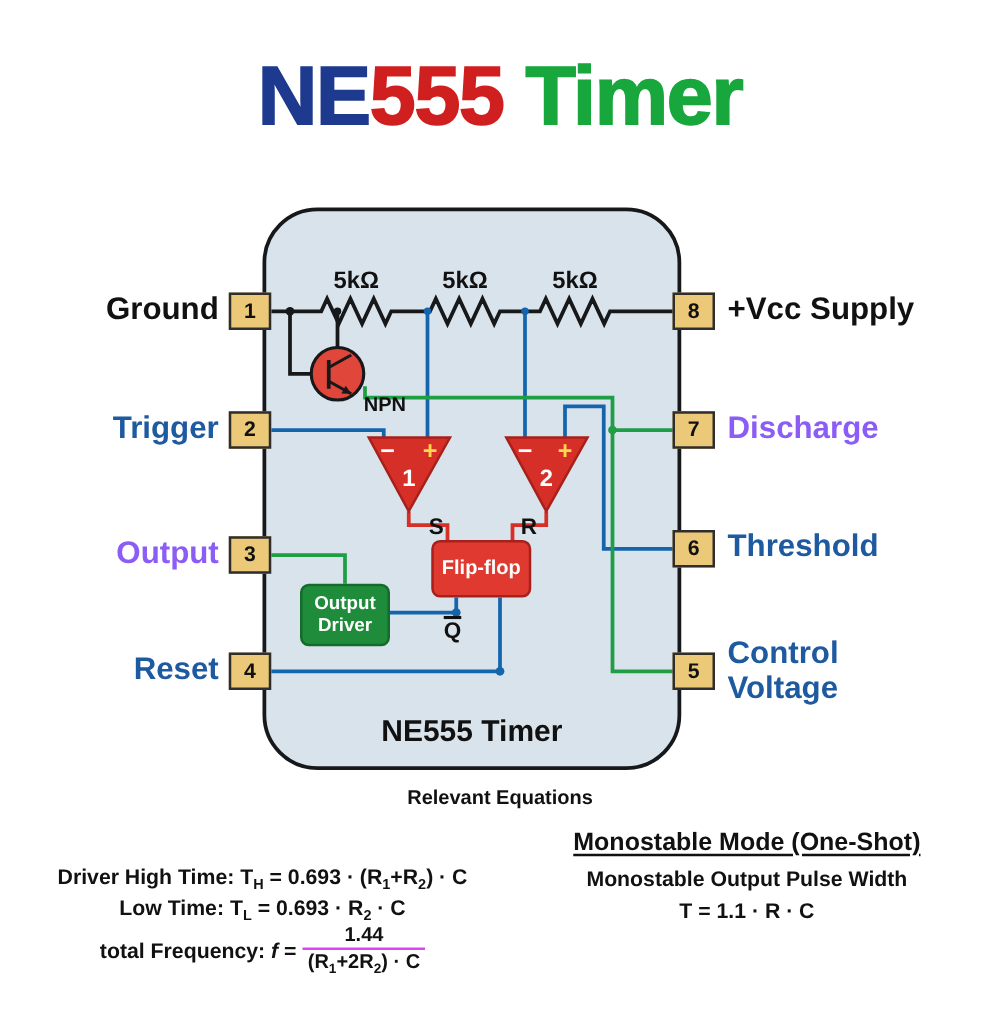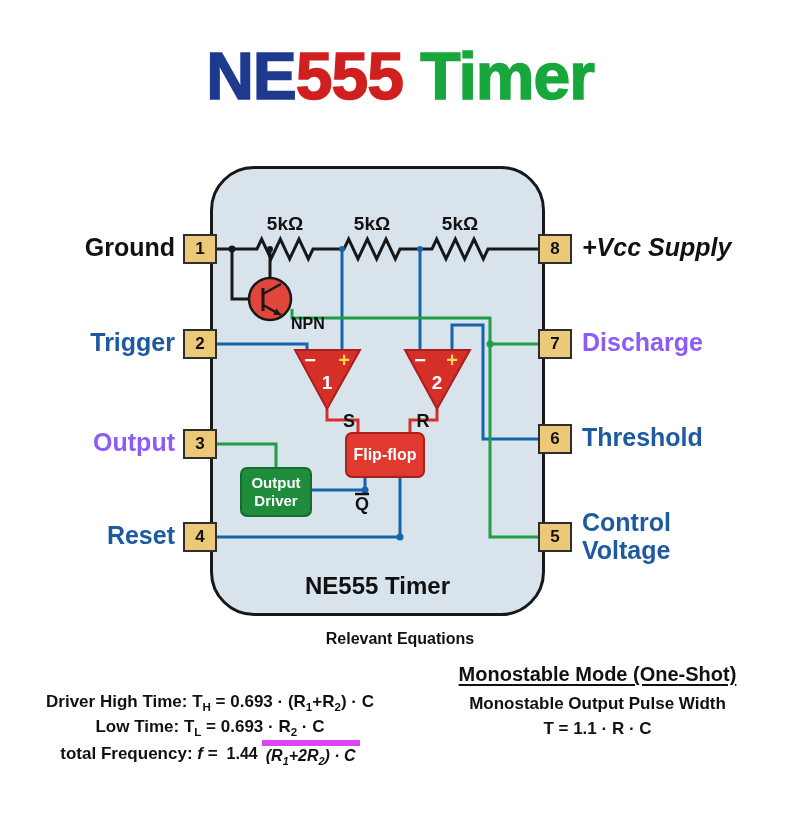--- a/index.html
+++ b/index.html
@@ -75,22 +75,22 @@
   .mode-title {
     top:663px; font-size:20px; font-weight:bold;
     text-decoration:underline; text-decoration-thickness:2px; text-underline-offset:3px;
   }
   .eq-line { font-size:17px; font-weight:bold; white-space:nowrap; }
   sub { font-size:68%; }
   .freq-row {
     top:740px; display:flex; align-items:center; justify-content:center; gap:5px;
     font-size:17px; font-weight:bold;
   }
-  .frac { display:inline-flex; flex-direction:row; align-items:center; font-size:16px; }
-  .frac .den { border-top:6px solid #d946ef; padding:1px 4px 0 4px;font-style:italic; }
+  .frac { display:inline-flex; flex-direction:column; align-items:center; font-size:16px; }
+  .frac .den { border-top:2px solid #d946ef; padding:1px 4px 0 4px; }
   .frac .num { padding:0 4px; }
 </style>
 </head>
 <body>
 
 <div id="canvas">
 
   <div class="abs title">
     <span class="t-blue">NE</span><span class="t-red">555</span><span class="t-green"> Timer</span>
   </div>
@@ -181,21 +181,21 @@
   <div class="abs pin" style="left:538px; top:234px;">8</div>
   <div class="abs pin" style="left:538px; top:329px;">7</div>
   <div class="abs pin" style="left:538px; top:424px;">6</div>
   <div class="abs pin" style="left:538px; top:522px;">5</div>
 
   <div class="abs pin-label ra c-black" style="left:20px; top:233px; width:155px;">Ground</div>
   <div class="abs pin-label ra c-blue" style="left:20px; top:328px; width:155px;">Trigger</div>
   <div class="abs pin-label ra c-green" style="left:20px; top:428px; width:155px;">Output</div>
   <div class="abs pin-label ra c-blue" style="left:20px; top:521px; width:155px;">Reset</div>
 
-  <div class="abs pin-label c-black" style="left:582px; top:233px;font-style:italic;">+Vcc Supply</div>
+  <div class="abs pin-label c-black" style="left:582px; top:233px;">+Vcc Supply</div>
   <div class="abs pin-label c-green" style="left:582px; top:328px;">Discharge</div>
   <div class="abs pin-label c-blue" style="left:582px; top:423px;">Threshold</div>
   <div class="abs pin-label c-blue two-line" style="left:582px; top:508px;">
     <div>Control</div>
     <div>Voltage</div>
   </div>
 
   <div class="abs eq-heading">Relevant Equations</div>
 
   <div class="abs eq-col col-astable eq-line" style="top:692px;"><span>Driver High Time: T</span><sub>H</sub><span> = 0.693 · (R</span><sub>1</sub><span>+R</span><sub>2</sub><span>) · C</span></div>

